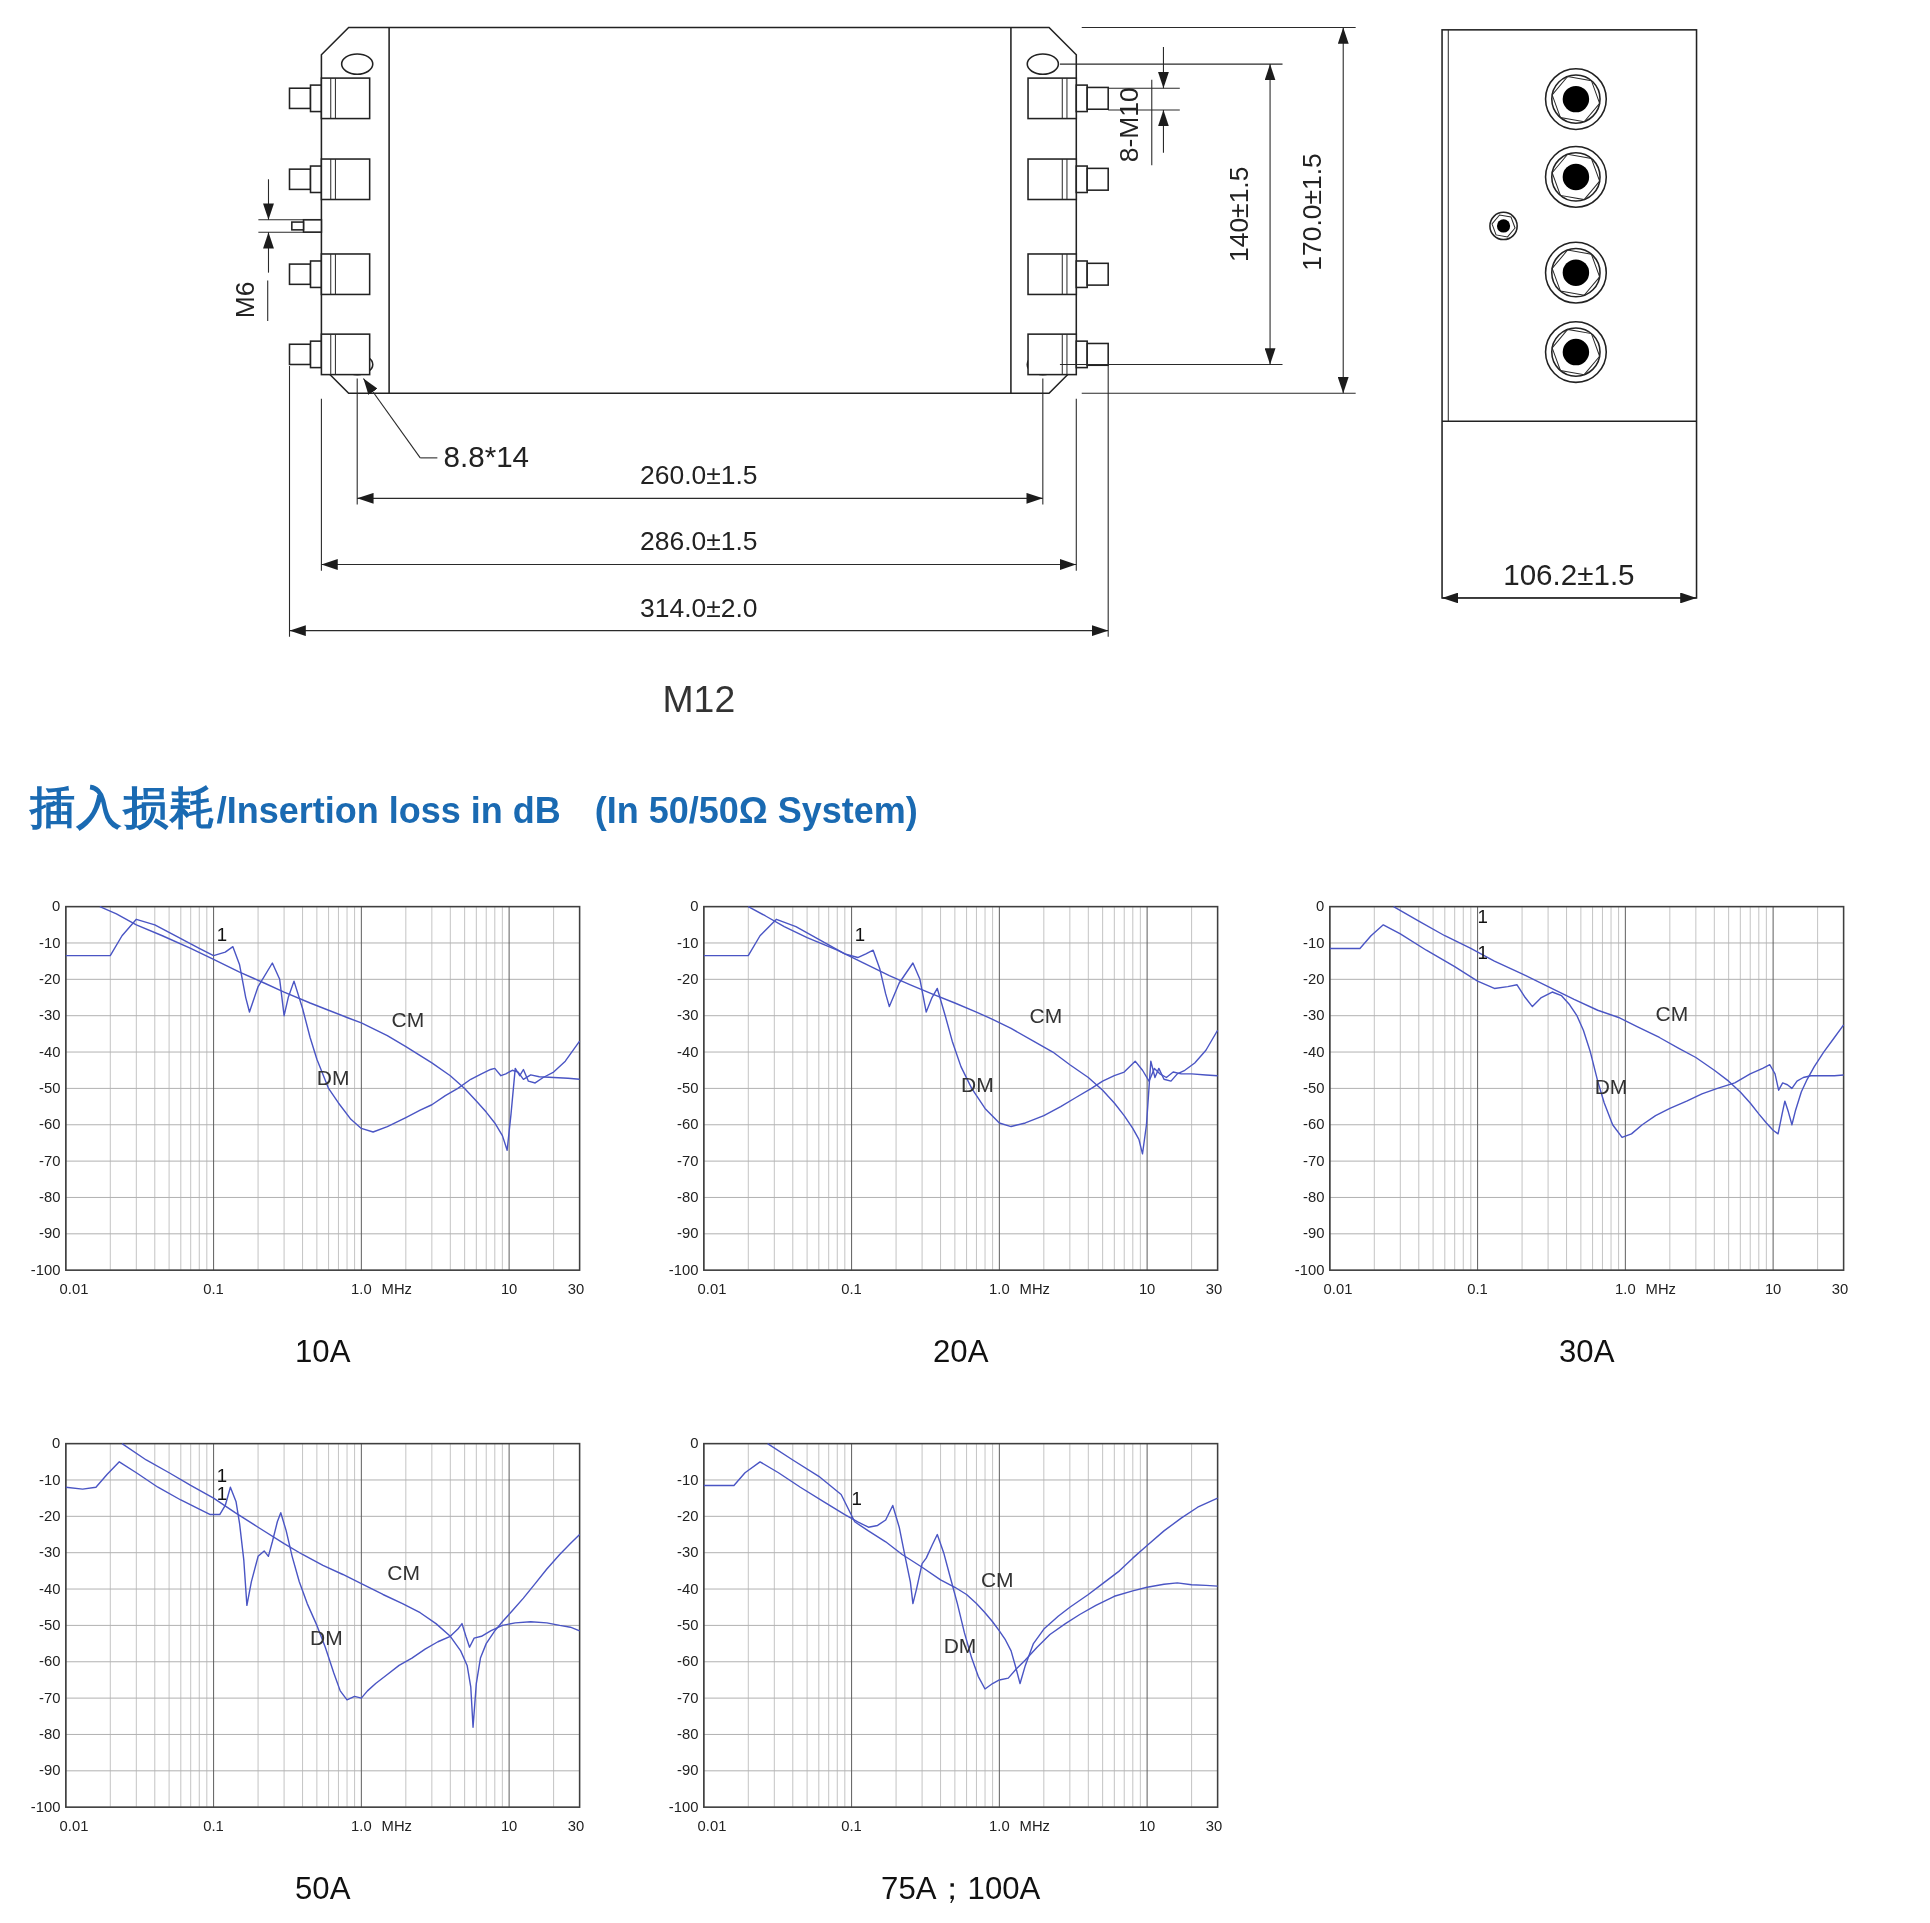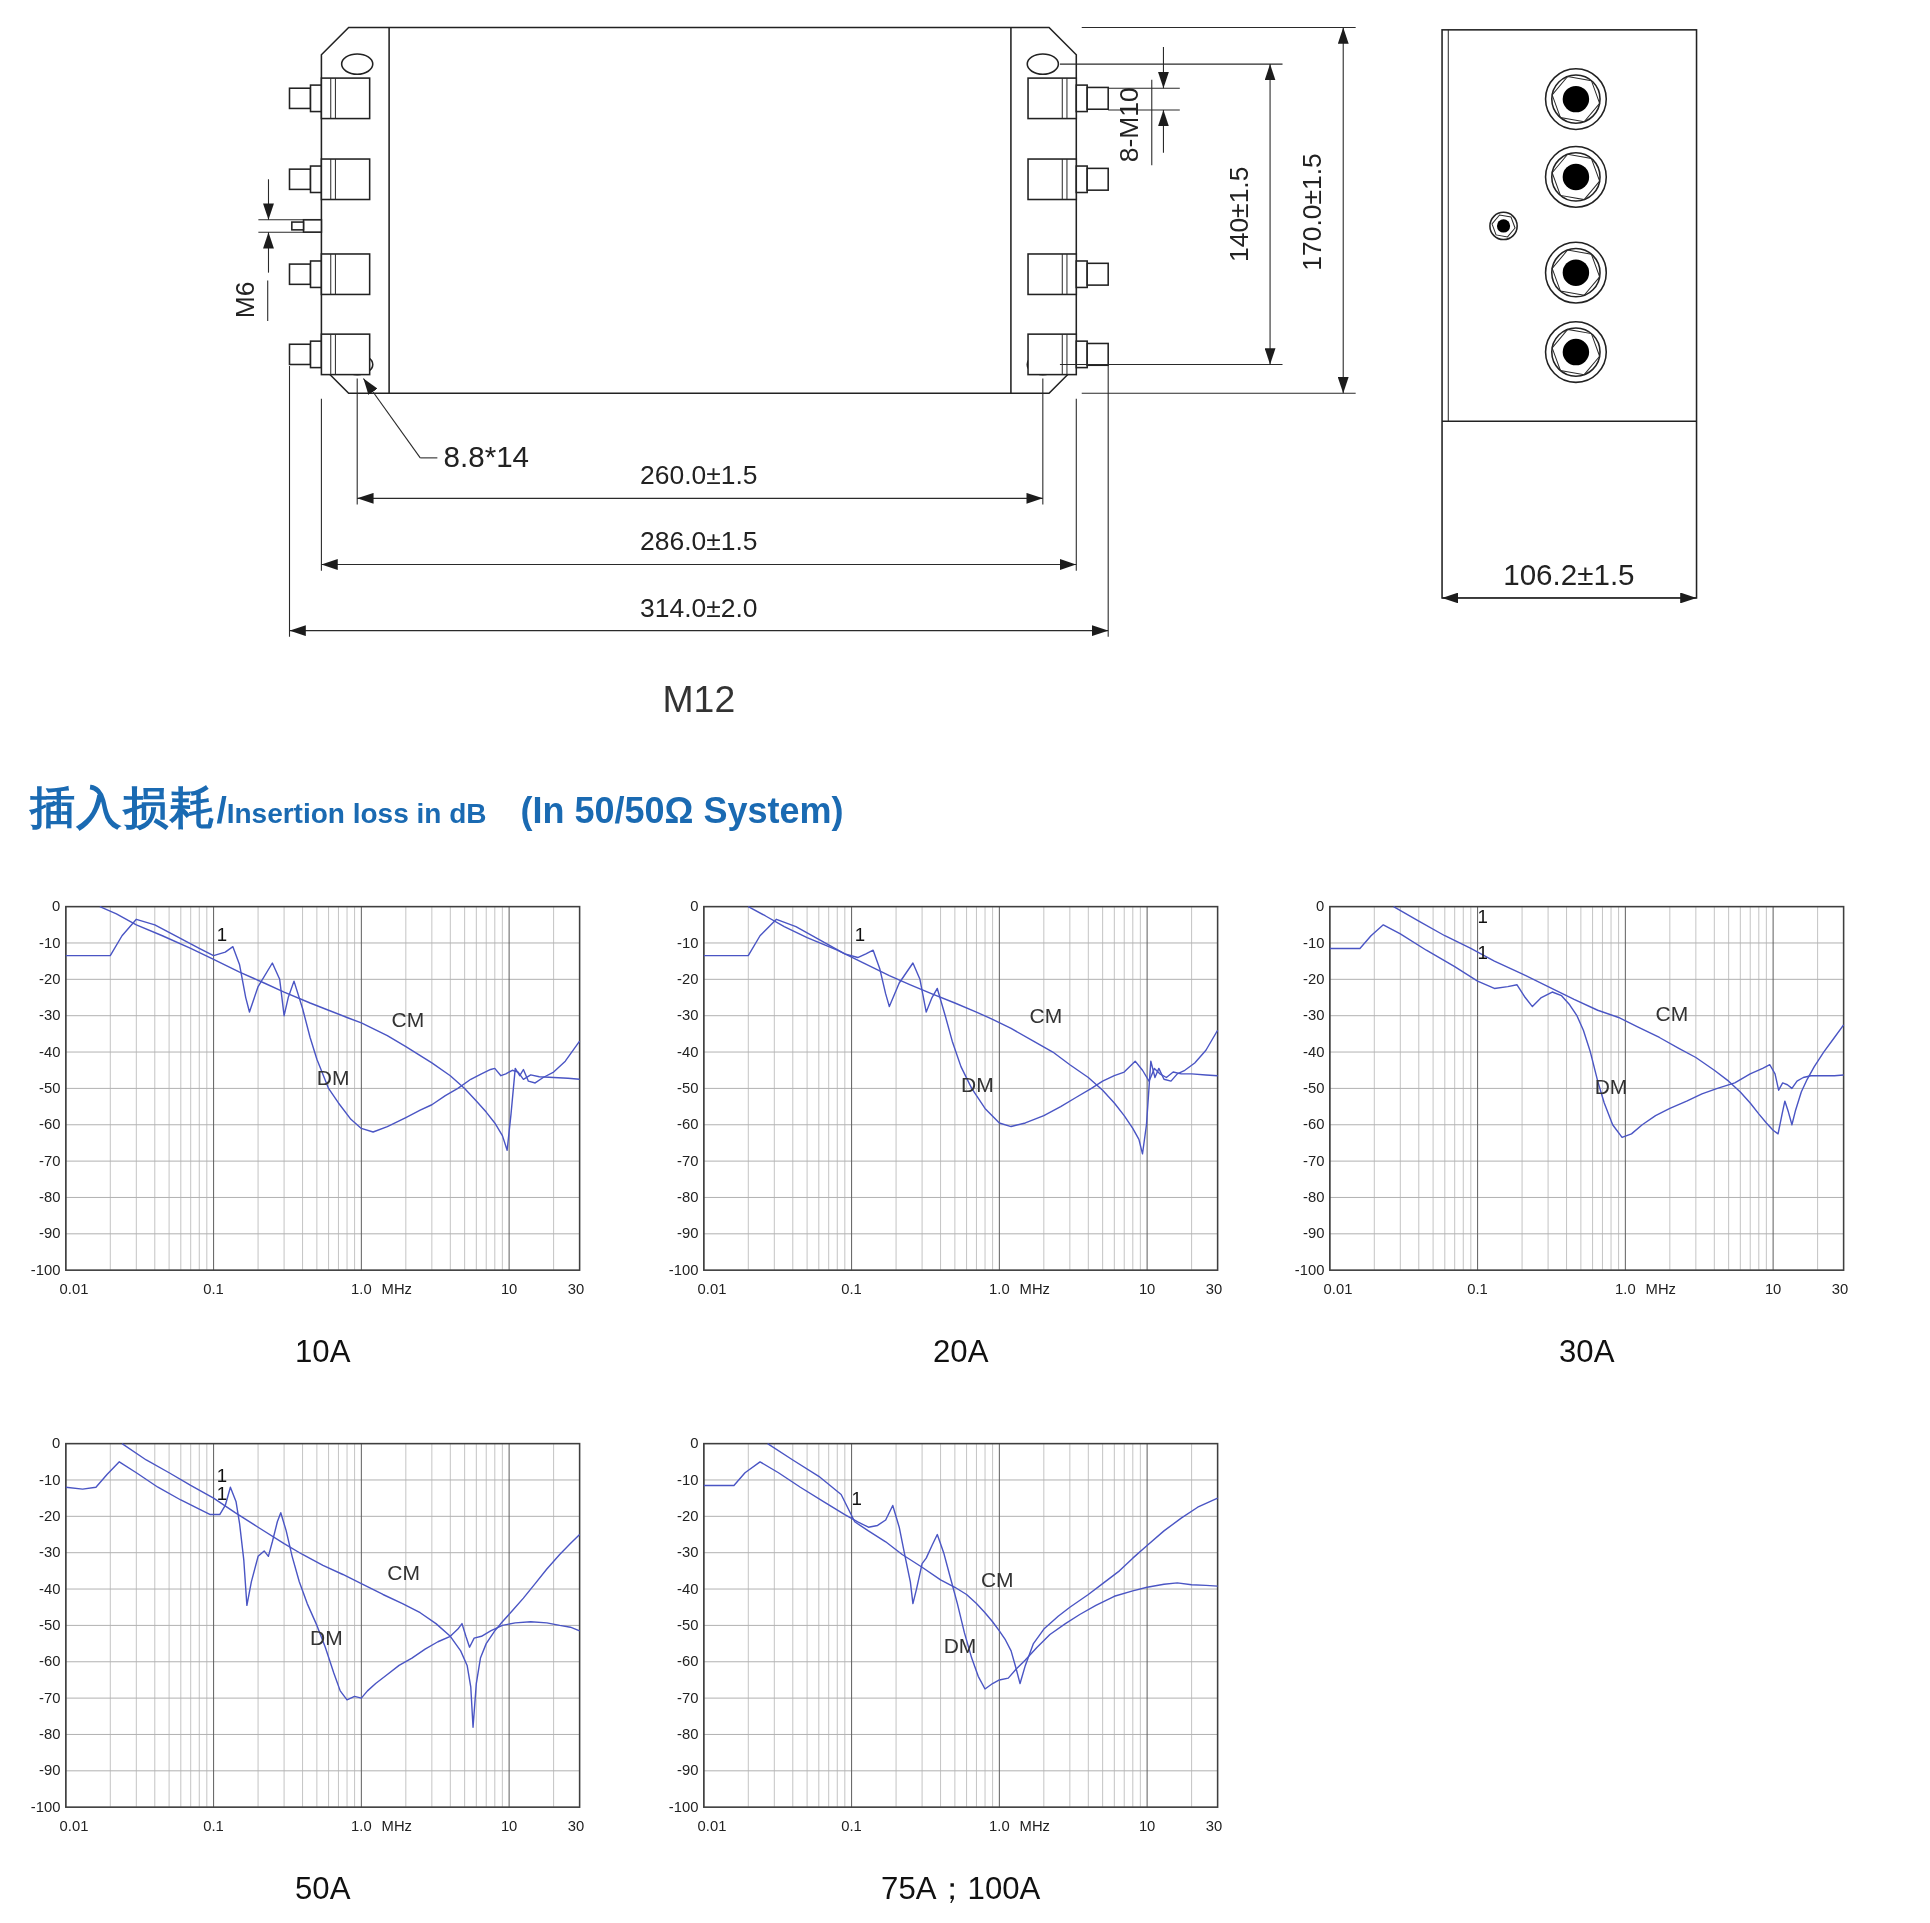--- a/index.html
+++ b/index.html
@@ -12,21 +12,21 @@
   .thin{stroke:#2a2a2a;stroke-width:1.3;fill:none;}
   .dl{stroke:#2a2a2a;stroke-width:1.4;fill:none;}
   .dim{font-size:34px;fill:#222222;text-anchor:middle;}
   .dim-big{font-size:48px;fill:#333333;text-anchor:middle;}
   .hole{fill:#ffffff;stroke:#222222;stroke-width:2;}
   .dot{fill:#000000;}
   
   .title-row{position:absolute;left:30px;top:778px;color:#1a6ab2;white-space:nowrap;}
   .title-zh{font-size:45px;font-weight:700;letter-spacing:1.6px;margin-top:24px;}
   .title-sep{font-size:37px;font-weight:600;}
-  .title-en{font-size:28px;font-weight:600;}
+  .title-en{font-size:36px;font-weight:600;}
   .title-note{font-size:36px;font-weight:600;margin-left:34px;margin-top:19px;}
   
   .chart{position:absolute;width:615px;height:483px;}
   .chart svg{display:block;}
   .tick{font-size:19px;fill:#222222;}
   .serieslabel{font-size:27px;fill:#333333;}
   .ann{font-size:24px;fill:#111111;}
   .caption{font-size:40px;fill:#111111;text-anchor:middle;}
 </style>
 </head>

